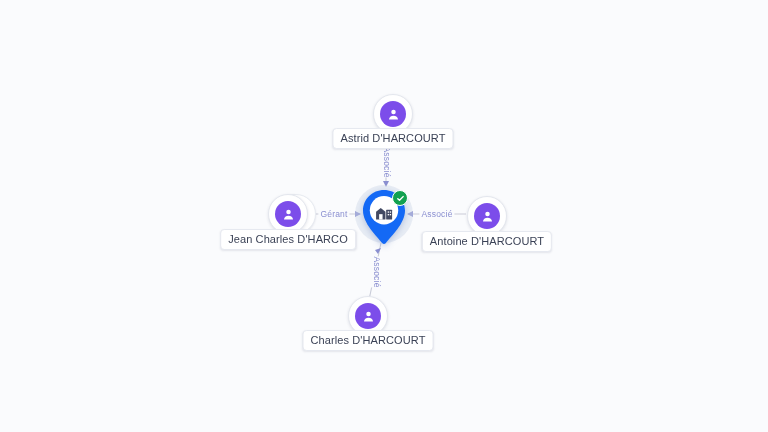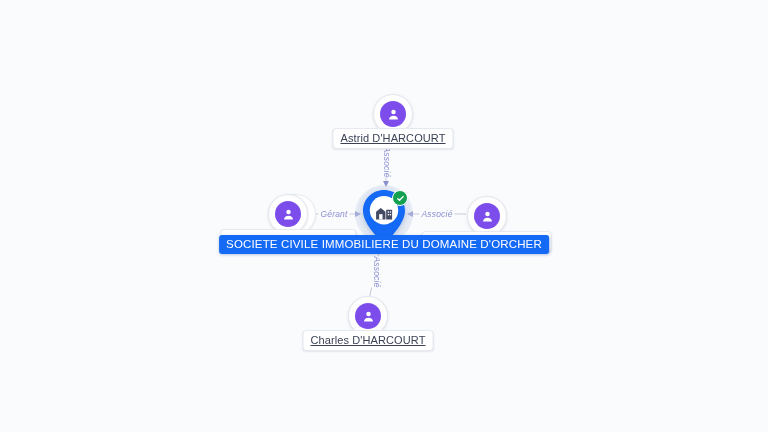--- a/index.html
+++ b/index.html
@@ -79,21 +79,20 @@
     white-space: nowrap;
     background: #ffffff;
     border: 1px solid #e6e9f0;
     border-radius: 4px;
     padding: 3px 7px 4px 7px;
     font-size: 11px;
     color: #3b4256;
     box-shadow: 0 1px 2px rgba(30,40,80,0.10);
     transform: translateX(-50%);
     letter-spacing: 0.1px;
-    text-decoration: underline;
   }
   .company-label {
     position: absolute;
     white-space: nowrap;
     background: #1469f5;
     color: #ffffff;
     border-radius: 3px;
     padding: 3px 7px 4px 7px;
     font-size: 11.5px;
     letter-spacing: 0.15px;
@@ -155,21 +154,20 @@
   
   .edge-label {
     position: absolute;
     font-size: 8.5px;
     color: #8a8fd0;
     background: #fafbfd;
     padding: 0 2px;
     white-space: nowrap;
     transform: translate(-50%, -50%);
     letter-spacing: 0.2px;
-    font-style: italic;
   }
   .edge-label.vertical {
     writing-mode: vertical-rl;
     text-orientation: mixed;
   }
 </style>
 </head>
 <body>
 
 <div id="graph-canvas">
@@ -264,15 +262,14 @@
         <rect x="5.6" y="12.4" width="3.8" height="6" fill="#ffffff"></rect>
       </svg>
     </div>
     <div class="check-badge">
       <svg width="9" height="9" viewBox="0 0 12 12" fill="none">
         <path d="M2.4 6.2 L4.7 8.4 L9.5 3.5" stroke="#ffffff" stroke-width="1.9" stroke-linecap="round" stroke-linejoin="round"></path>
       </svg>
     </div>
   </div>
 
-  <div class="company-label" style="left:384px; top:235px;">SOCIETE CIVILE IMMOBILIERE DU DOMAINE D'ORCHER</div>
 
 </div>
 
 </body></html>

